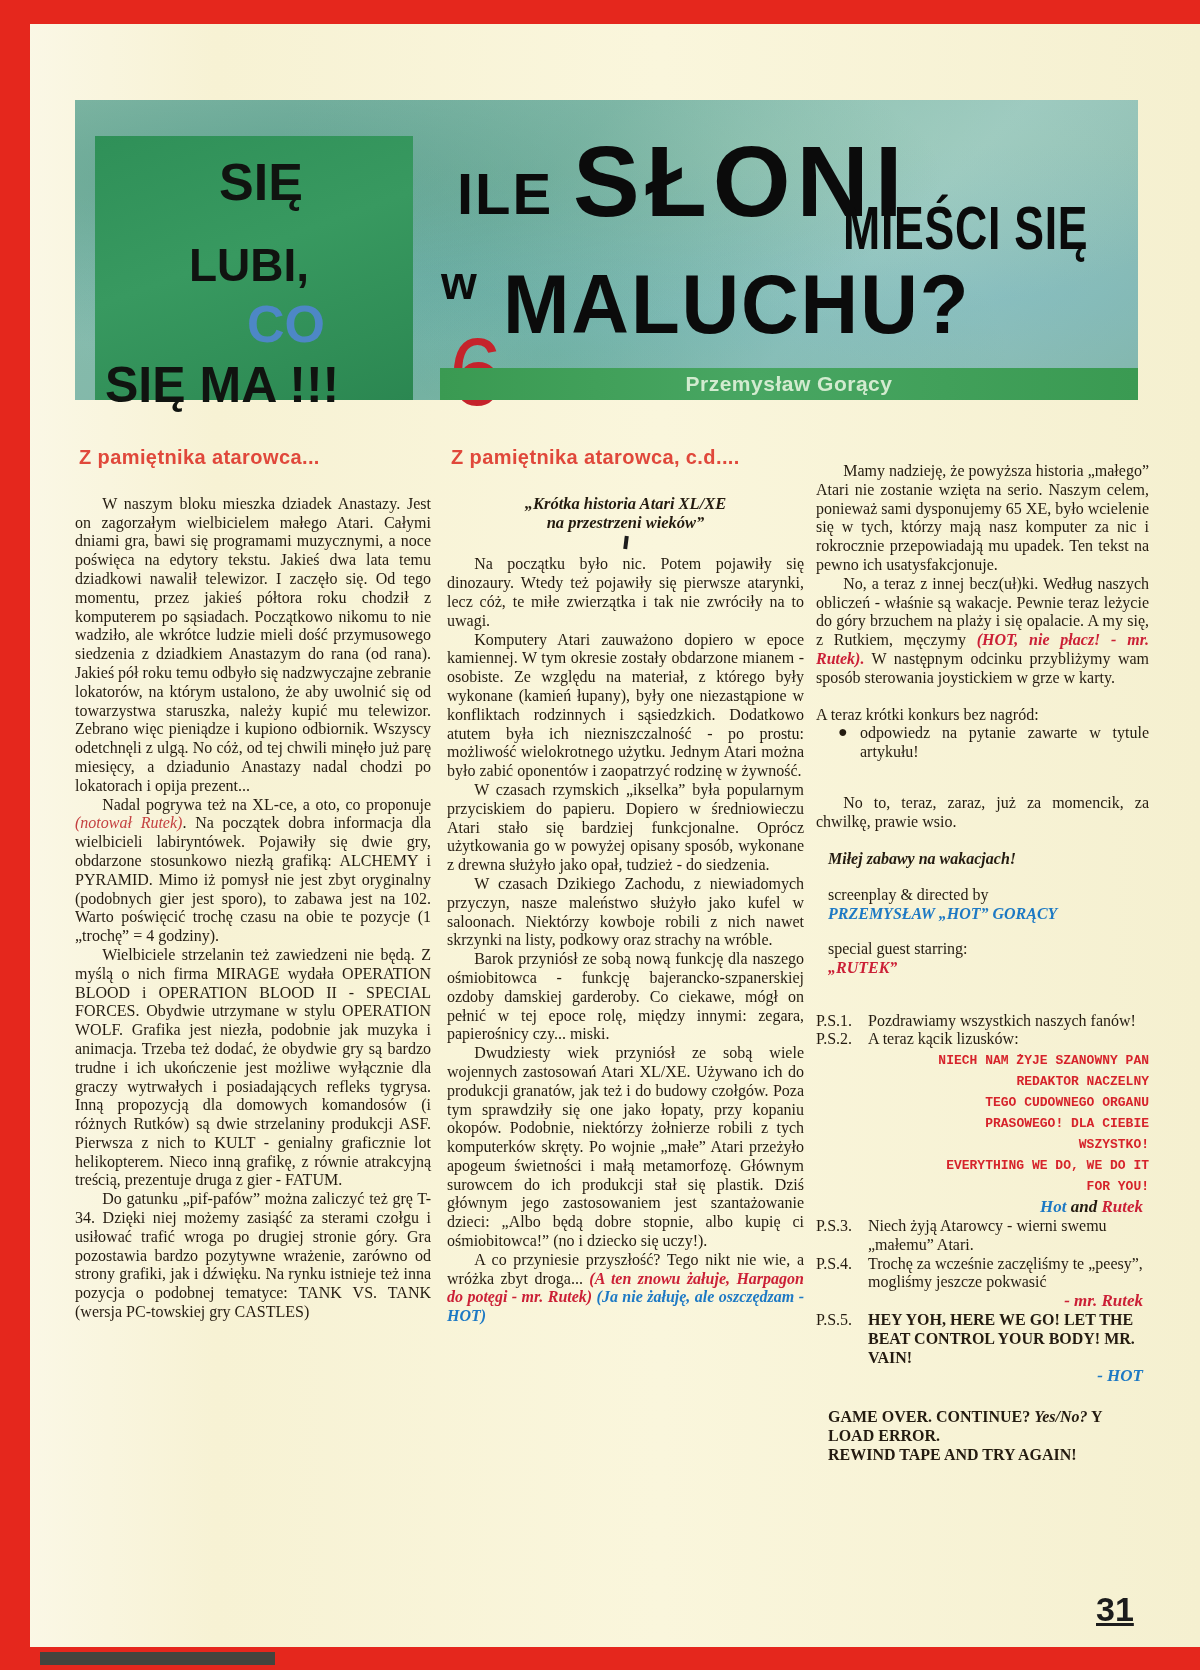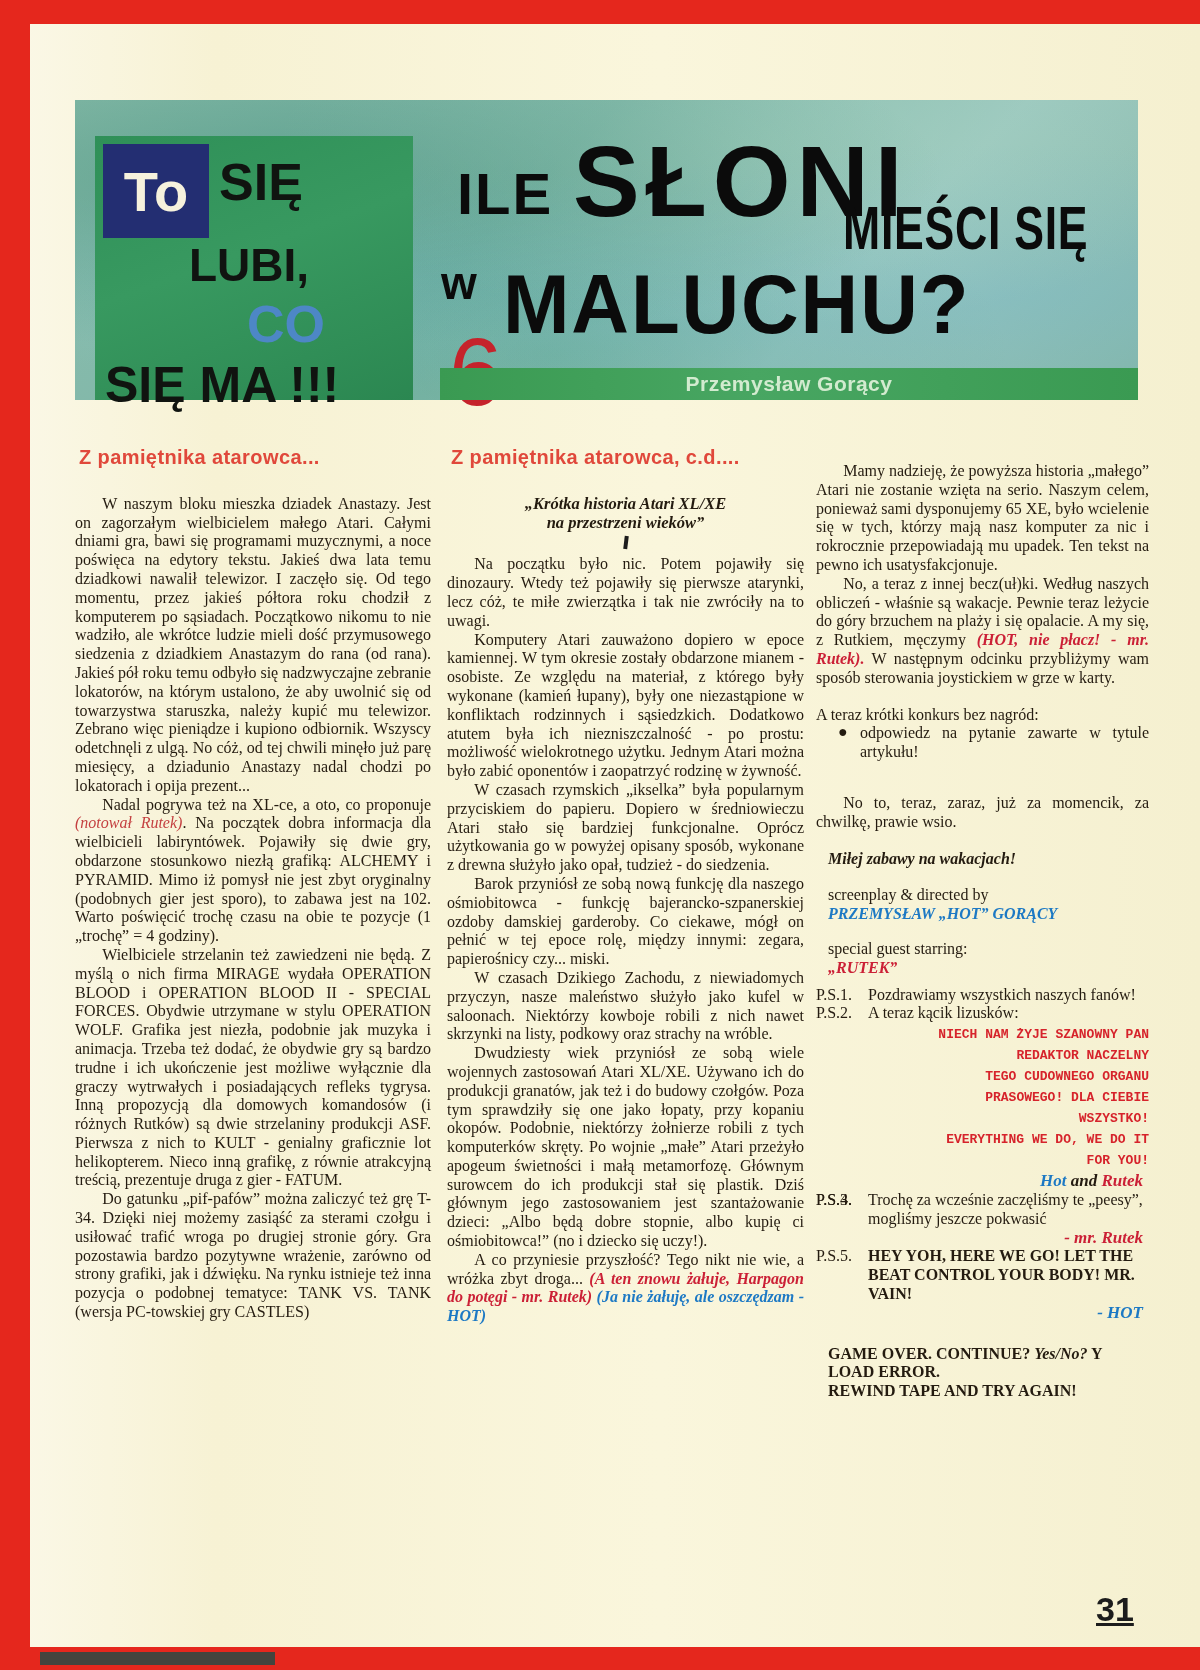--- a/index.html
+++ b/index.html
@@ -78,23 +78,20 @@
 <body>
 
 <div class="page">
   <div class="frame frame-top"></div>
   <div class="frame frame-left"></div>
   <div class="frame frame-bottom"></div>
   <div class="bottom-bar"></div>
 
   <div class="header">
     <div class="badge-box">
-      <div class="to-square">
-        <span>To</span>
-      </div>
       <span class="badge-line b-sie">SIĘ</span>
       <span class="badge-line b-lubi">LUBI,</span>
       <span class="badge-line b-co">CO</span>
       <span class="badge-line b-siema">SIĘ MA !!!</span>
     </div>
     <span class="title-word t-ile">ILE</span>
     <span class="title-word t-sloni">SŁONI</span>
     <span class="title-word t-miesci">MIEŚCI SIĘ</span>
     <span class="title-word t-w">w</span>
     <span class="title-word t-maluchu">MALUCHU?</span>
@@ -114,49 +111,49 @@
   <div class="col col-2">
       <div class="col-heading">Z pamiętnika atarowca, c.d....</div>
       <div class="center-block">
         <div>„Krótka historia Atari XL/XE</div>
         <div>na przestrzeni wieków”</div>
       </div>
       <div class="tick-mark"></div>
       <div class="para"><span>Na początku było nic. Potem pojawiły się dinozaury. Wtedy też pojawiły się pierwsze atarynki, lecz cóż, te miłe zwierzątka i tak nie zwróciły na to uwagi.</span></div>
       <div class="para"><span>Komputery Atari zauważono dopiero w epoce kamiennej. W tym okresie zostały obdarzone mianem - osobiste. Ze względu na materiał, z którego były wykonane (kamień łupany), były one niezastąpione w konfliktach rodzinnych i sąsiedzkich. Dodatkowo atutem była ich niezniszczalność - po prostu: możliwość wielokrotnego użytku. Jednym Atari można było zabić oponentów i zaopatrzyć rodzinę w żywność.</span></div>
       <div class="para"><span>W czasach rzymskich „ikselka” była popularnym przyciskiem do papieru. Dopiero w średniowieczu Atari stało się bardziej funkcjonalne. Oprócz użytkowania go w powyżej opisany sposób, wykonane z drewna służyło jako opał, tudzież - do siedzenia.</span></div>
+      <div class="para"><span>W czasach Dzikiego Zachodu, z niewiadomych przyczyn, nasze maleństwo służyło jako kufel w saloonach. Niektórzy kowboje robili z nich nawet skrzynki na listy, podkowy oraz strachy na wróble.</span></div>
       <div class="para"><span>Barok przyniósł ze sobą nową funkcję dla naszego ośmiobitowca - funkcję bajerancko-szpanerskiej ozdoby damskiej garderoby. Co ciekawe, mógł on pełnić w tej epoce rolę, między innymi: zegara, papierośnicy czy... miski.</span></div>
-      <div class="para"><span>W czasach Dzikiego Zachodu, z niewiadomych przyczyn, nasze maleństwo służyło jako kufel w saloonach. Niektórzy kowboje robili z nich nawet skrzynki na listy, podkowy oraz strachy na wróble.</span></div>
       <div class="para"><span>Dwudziesty wiek przyniósł ze sobą wiele wojennych zastosowań Atari XL/XE. Używano ich do produkcji granatów, jak też i do budowy czołgów. Poza tym sprawdziły się one jako łopaty, przy kopaniu okopów. Podobnie, niektórzy żołnierze robili z tych komputerków skręty. Po wojnie „małe” Atari przeżyło apogeum świetności i małą metamorfozę. Głównym surowcem do ich produkcji stał się plastik. Dziś głównym jego zastosowaniem jest szantażowanie dzieci: „Albo będą dobre stopnie, albo kupię ci ośmiobitowca!” (no i dziecko się uczy!).</span></div>
       <div class="para"><span>A co przyniesie przyszłość? Tego nikt nie wie, a wróżka zbyt droga... </span><span class="s-rbi">(A ten znowu żałuje, Harpagon do potęgi - mr. Rutek) </span><span class="s-bbi">(Ja nie żałuję, ale oszczędzam - HOT)</span></div>
     </div>
   <div class="col col-3">
       <div class="para" style="margin-top: 26px; font-family: Liberation Serif, serif;"><span>Mamy nadzieję, że powyższa historia „małego” Atari nie zostanie wzięta na serio. Naszym celem, ponieważ sami dysponujemy 65 XE, było wcielenie się w tych, którzy mają nasz komputer za nic i rokrocznie przepowiadają mu upadek. Ten tekst na pewno ich usatysfakcjonuje.</span></div>
       <div class="para"><span>No, a teraz z innej becz(uł)ki. Według naszych obliczeń - właśnie są wakacje. Pewnie teraz leżycie do góry brzuchem na plaży i się opalacie. A my się, z Rutkiem, męczymy </span><span class="s-rbi">(HOT, nie płacz! - mr. Rutek).</span><span> W następnym odcinku przybliżymy wam sposób sterowania joystickiem w grze w karty.</span></div>
       <div class="para noind" style="margin-top: 18px;"><span>A teraz krótki konkurs bez nagród:</span></div>
       <div class="bullet-line"><span class="bullet-dot">●</span><span>odpowiedz na pytanie zawarte w tytule artykułu!</span></div>
       <div class="para" style="margin-top: 32px;"><span>No to, teraz, zaraz, już za momencik, za chwilkę, prawie wsio.</span></div>
       <div class="line-block" style="margin-top: 18px;"><span class="s-bi">Miłej zabawy na wakacjach!</span></div>
       <div class="line-block" style="margin-top: 18px;"><span>screenplay &amp; directed by</span></div>
       <div class="line-block"><span class="s-bbi">PRZEMYSŁAW „HOT” GORĄCY</span></div>
       <div class="line-block" style="margin-top: 16px;"><span>special guest starring:</span></div>
       <div class="line-block"><span class="s-rbi">„RUTEK”</span></div>
-      <div class="ps-line" style="margin-top: 8px;"><span class="ps-label">P.S.1.</span><span>Pozdrawiamy wszystkich naszych fanów!</span></div>
+      <div class="ps-line" style="margin-top: 34px;"><span class="ps-label">P.S.1.</span><span>Pozdrawiamy wszystkich naszych fanów!</span></div>
       <div class="ps-line"><span class="ps-label">P.S.2.</span><span>A teraz kącik lizusków:</span></div>
       <div class="red-block">
         <div>NIECH NAM ŻYJE SZANOWNY PAN</div>
         <div>REDAKTOR NACZELNY</div>
         <div>TEGO CUDOWNEGO ORGANU</div>
         <div>PRASOWEGO! DLA CIEBIE</div>
         <div>WSZYSTKO!</div>
         <div>EVERYTHING WE DO, WE DO IT</div>
         <div>FOR YOU!</div>
       </div>
       <div class="right-line"><span class="s-bbi">Hot</span><span class="s-bi"> and </span><span class="s-rbi">Rutek</span></div>
-      <div class="ps-line"><span class="ps-label">P.S.3.</span></div>
+      <div class="ps-line"><span class="ps-label">P.S.3.</span><span>Niech żyją Atarowcy - wierni swemu „małemu” Atari.</span></div>
       <div class="ps-line"><span class="ps-label">P.S.4.</span><span>Trochę za wcześnie zaczęliśmy te „peesy”, mogliśmy jeszcze pokwasić</span></div>
       <div class="right-line"><span class="s-rbi">- mr. Rutek</span></div>
       <div class="ps-line"><span class="ps-label">P.S.5.</span><span class="s-b">HEY YOH, HERE WE GO! LET THE BEAT CONTROL YOUR BODY! MR. VAIN!</span></div>
       <div class="right-line"><span class="s-bbi">- HOT</span></div>
       <div class="line-block" style="margin-top: 22px;"><span class="s-b">GAME OVER. CONTINUE? </span><span class="s-bi">Yes/No?</span><span class="s-b"> Y</span></div>
       <div class="line-block"><span class="s-b">LOAD ERROR.</span></div>
       <div class="line-block"><span class="s-b">REWIND TAPE AND TRY AGAIN!</span></div>
     </div>
 
   <div class="page-number">31</div>

